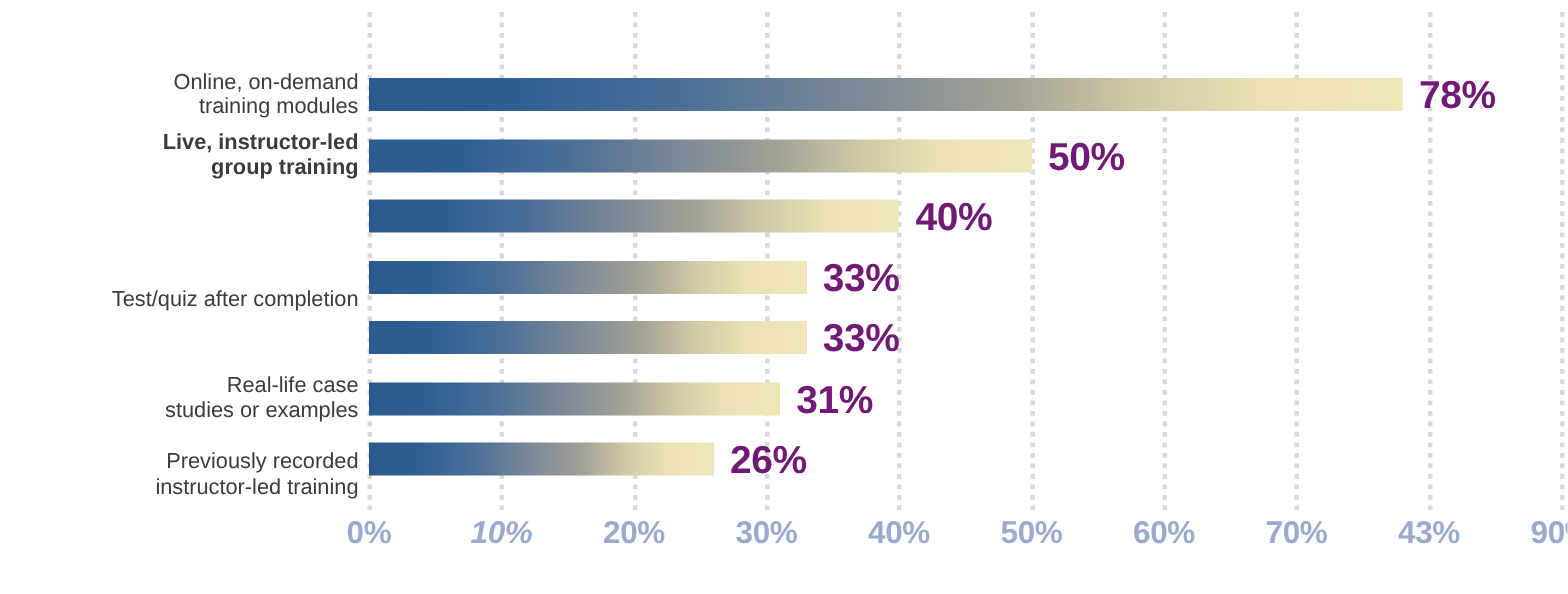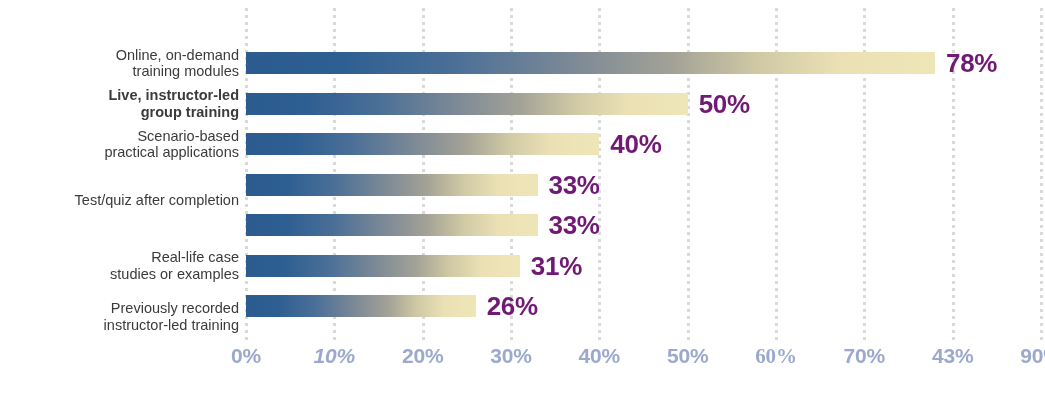--- a/index.html
+++ b/index.html
@@ -130,22 +130,20 @@
       <div class="gridline" style="left: 617.333px;"></div>
       <div class="gridline" style="left: 705.667px;"></div>
       <div class="gridline" style="left: 794px;"></div>
     </div>
 
   <div class="cat-labels" id="catlabels">
       <div class="cat-label" style="top: 46.5px;">Online, on-demand
 training modules</div>
       <div class="cat-label" style="top: 87px; font-weight: bold;">Live, instructor-led
 group training</div>
-      <div class="cat-label" style="top: 127.5px;">Scenario-based
-practical applications</div>
       <div class="cat-label" style="top: 192px;">Test/quiz after completion</div>
       <div class="cat-label" style="top: 249px;">Real-life case
 studies or examples</div>
       <div class="cat-label" style="top: 300px;">Previously recorded
 instructor-led training</div>
     </div>
 
   <div class="bars-layer" id="bars">
       <div class="bar-row" style="top: 52px;">
         <div class="bar" style="width: 689px;"></div>
@@ -177,19 +175,19 @@
       </div>
     </div>
 
   <div class="x-axis" id="xaxis">
       <div class="x-tick" style="left: 203px;">0%</div>
       <div class="x-tick" style="left: 291.333px; font-style: italic;">10%</div>
       <div class="x-tick" style="left: 379.667px;">20%</div>
       <div class="x-tick" style="left: 468px; text-align: center;">30%</div>
       <div class="x-tick" style="left: 556.333px;">40%</div>
       <div class="x-tick" style="left: 644.667px;">50%</div>
-      <div class="x-tick" style="left: 733px; font-family: Liberation Serif, serif;">60%</div>
+      <div class="x-tick" style="left: 733px;">60%</div>
       <div class="x-tick" style="left: 821.333px;">70%</div>
       <div class="x-tick" style="left: 909.667px;">43%</div>
       <div class="x-tick" style="left: 998px;">90%</div>
     </div>
 
 </div>
 
 </body></html>

